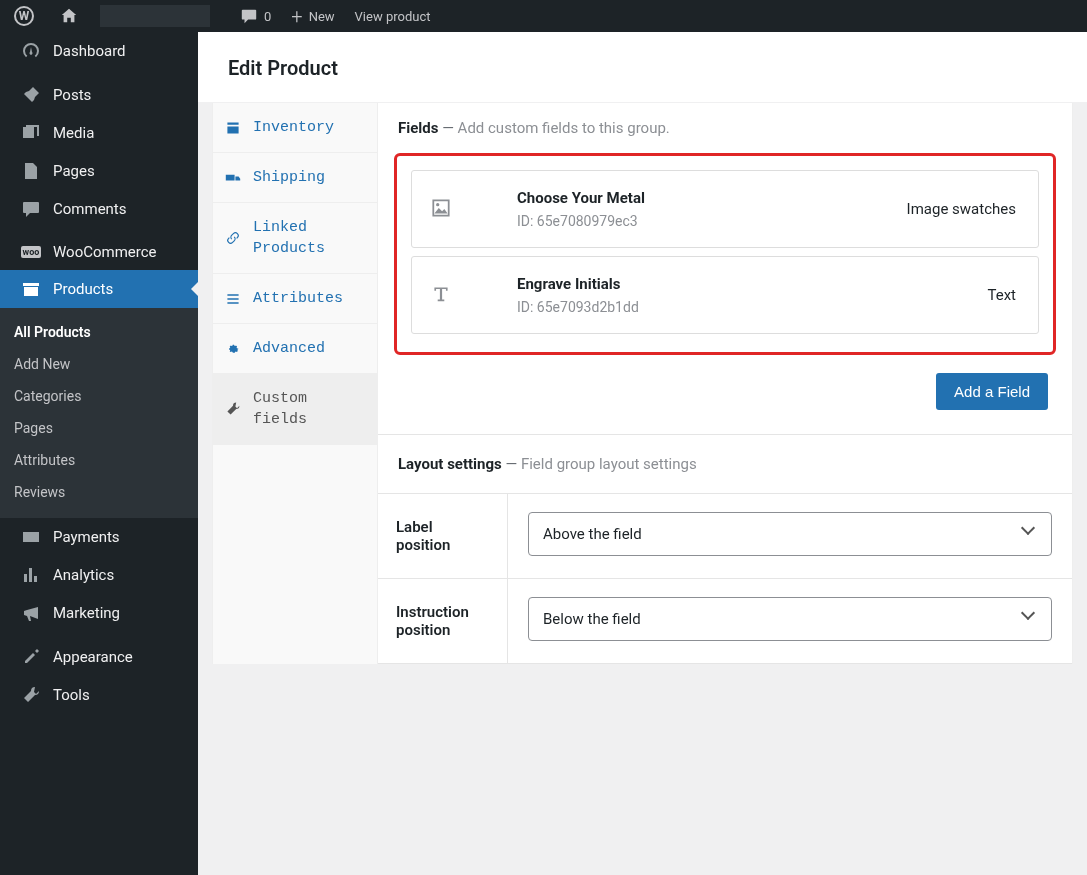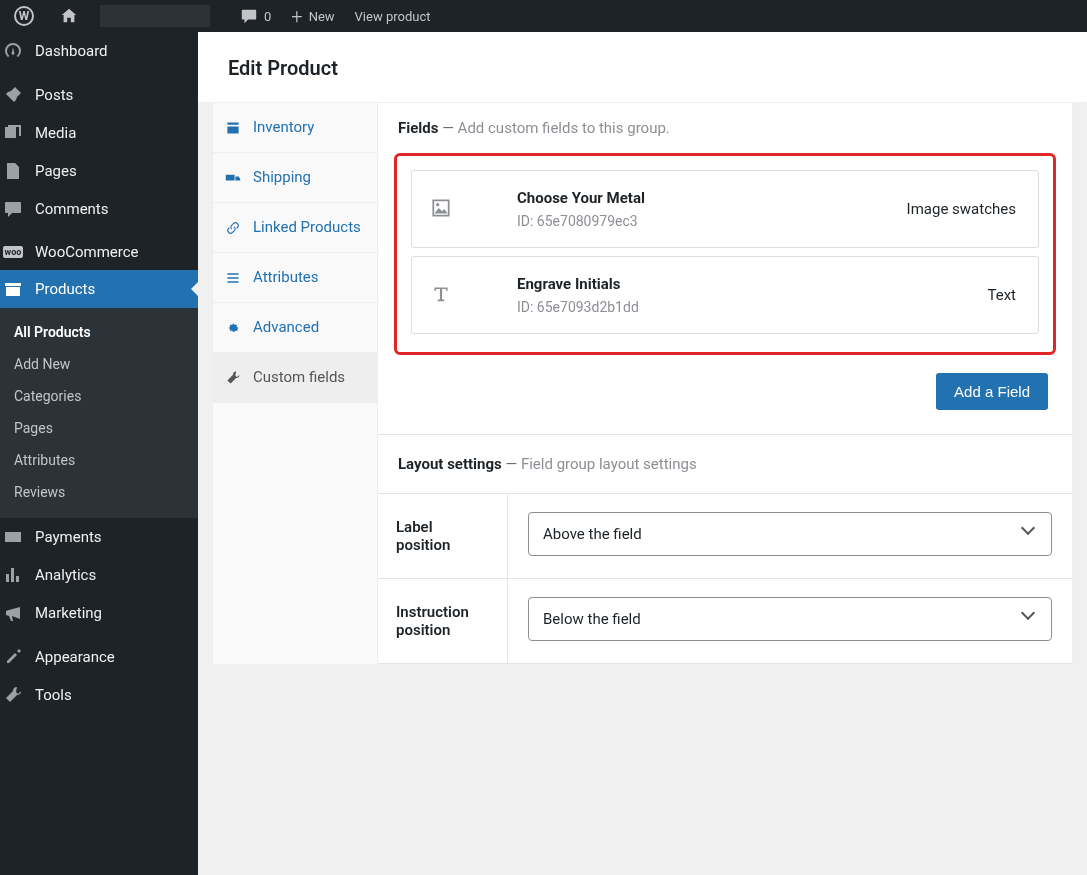--- a/index.html
+++ b/index.html
@@ -40,21 +40,21 @@
 .main { display:flex; height: calc(875px - 32px); }
 .sidebar {
   width: 198px;
   background: #1d2327;
   color: #f0f0f1;
   font-size: 15px;
   position: relative;
 }
 .sidebar .menu-item {
   display:flex; align-items:center;
-  padding: 9px 1px;
+  padding: 9px 19px;
   cursor:pointer;
   color:#f0f0f1;
 }
 .sidebar .menu-item .icon { width:24px; display:flex; justify-content:center; margin-right:10px;}
 .sidebar .menu-item.current {
   background:#2271b1;
   color:#fff;
   position:relative;
 }
 .sidebar .menu-item.current::after{
@@ -84,20 +84,21 @@
   padding: 24px 30px 22px 30px;
   border-bottom:1px solid #f0f0f1;
 }
 .page-header h1 { font-size:20px; font-weight:600; color:#1d2327;}
 .panel-flex { display:flex; padding: 0 14px 0 14px; }
 .tabs {
   width: 166px;
   background:#f9f9f9;
   border-right:1px solid #eee;
   border-left:1px solid #eee;
+  font-family:Liberation Mono, monospace;
 }
 .tabs .tab {
   display:flex; align-items:center;
   padding: 14px 12px;
   color:#2271b1;
   font-size:15px;
   cursor:pointer;
   border-bottom:1px solid #eee;
   line-height:1.4;
 }

